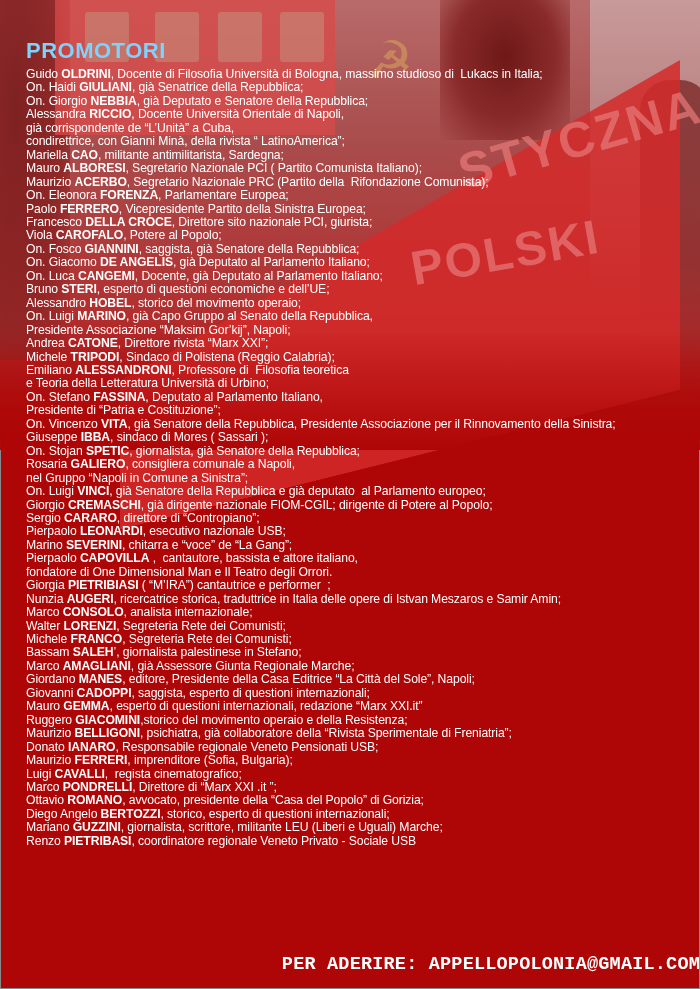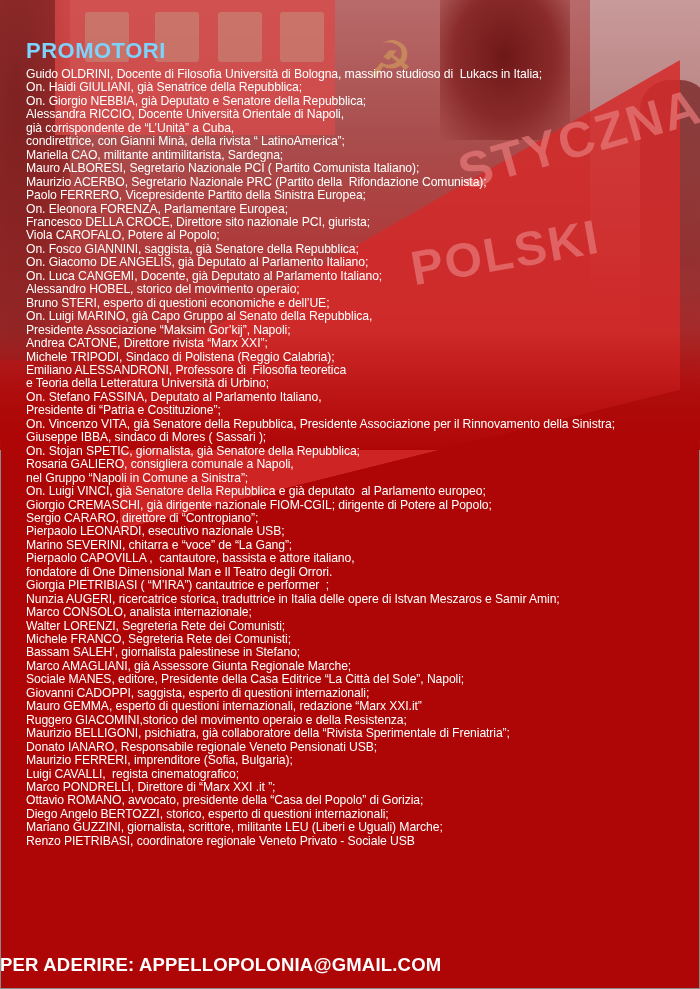--- a/index.html
+++ b/index.html
@@ -70,26 +70,26 @@
     .title {
       font-family: "Liberation Sans", sans-serif;
       font-weight: bold; color: #7dd3fc; font-size: 22px; line-height: 30px;
       letter-spacing: 0.5px; margin: 0 0 2px 0;
     }
     .list { list-style: none; margin: 0; padding: 0; }
     .entry {
       color: #ffffff; font-size: 12.2px; line-height: 13.45px;
       white-space: pre; letter-spacing: -0.1px;
     }
-    .entry .surname { font-weight: normal; }
+    .entry .surname { font-weight: bold; }
     .footer {
       position: absolute; left: 0; right: 0; top: 954px;
-      text-align: left; color: #ffffff; font-weight: bold;
+      text-align: right; color: #ffffff; font-weight: bold;
       font-size: 18.5px; letter-spacing: 0.2px;
-      font-family: Liberation Sans, sans-serif;
+      font-family: Liberation Mono, monospace;
     }
   </style>
 </head>
 <body>
 
 <div class="poster">
   <div class="bg">
     <div class="bg-sky"></div>
     <div class="bg-building"></div>
     <div class="bg-tree-left"></div>
@@ -112,29 +112,29 @@
     <ul class="list" id="promoter-list">
         <li class="entry"><span>Guido </span><span class="surname">OLDRINI</span><span>, Docente di Filosofia Università di Bologna, massimo studioso di  Lukacs in Italia;</span></li>
         <li class="entry"><span>On. Haidi </span><span class="surname">GIULIANI</span><span>, già Senatrice della Repubblica;</span></li>
         <li class="entry"><span>On. Giorgio </span><span class="surname">NEBBIA</span><span>, già Deputato e Senatore della Repubblica;</span></li>
         <li class="entry"><span>Alessandra </span><span class="surname">RICCIO</span><span>, Docente Università Orientale di Napoli,
 già corrispondente de “L’Unità” a Cuba,
 condirettrice, con Gianni Minà, della rivista “ LatinoAmerica”;</span></li>
         <li class="entry"><span>Mariella </span><span class="surname">CAO</span><span>, militante antimilitarista, Sardegna;</span></li>
         <li class="entry"><span>Mauro </span><span class="surname">ALBORESI</span><span>, Segretario Nazionale PCI ( Partito Comunista Italiano);</span></li>
         <li class="entry"><span>Maurizio </span><span class="surname">ACERBO</span><span>, Segretario Nazionale PRC (Partito della  Rifondazione Comunista);</span></li>
+        <li class="entry"><span>On. Eleonora </span><span class="surname">FORENZA</span><span>, Parlamentare Europea;</span></li>
         <li class="entry"><span>Paolo </span><span class="surname">FERRERO</span><span>, Vicepresidente Partito della Sinistra Europea;</span></li>
-        <li class="entry"><span>On. Eleonora </span><span class="surname">FORENZA</span><span>, Parlamentare Europea;</span></li>
         <li class="entry"><span>Francesco </span><span class="surname">DELLA CROCE</span><span>, Direttore sito nazionale PCI, giurista;</span></li>
         <li class="entry"><span>Viola </span><span class="surname">CAROFALO</span><span>, Potere al Popolo;</span></li>
         <li class="entry"><span>On. Fosco </span><span class="surname">GIANNINI</span><span>, saggista, già Senatore della Repubblica;</span></li>
         <li class="entry"><span>On. Giacomo </span><span class="surname">DE ANGELIS</span><span>, già Deputato al Parlamento Italiano;</span></li>
         <li class="entry"><span>On. Luca </span><span class="surname">CANGEMI</span><span>, Docente, già Deputato al Parlamento Italiano;</span></li>
+        <li class="entry"><span>Bruno </span><span class="surname">STERI</span><span>, esperto di questioni economiche e dell’UE;</span></li>
         <li class="entry"><span>Alessandro </span><span class="surname">HOBEL</span><span>, storico del movimento operaio;</span></li>
-        <li class="entry"><span>Bruno </span><span class="surname">STERI</span><span>, esperto di questioni economiche e dell’UE;</span></li>
         <li class="entry"><span>On. Luigi </span><span class="surname">MARINO</span><span>, già Capo Gruppo al Senato della Repubblica,
 Presidente Associazione “Maksim Gor’kij”, Napoli;</span></li>
         <li class="entry"><span>Andrea </span><span class="surname">CATONE</span><span>, Direttore rivista “Marx XXI”;</span></li>
         <li class="entry"><span>Michele </span><span class="surname">TRIPODI</span><span>, Sindaco di Polistena (Reggio Calabria);</span></li>
         <li class="entry"><span>Emiliano </span><span class="surname">ALESSANDRONI</span><span>, Professore di  Filosofia teoretica
 e Teoria della Letteratura Università di Urbino;</span></li>
         <li class="entry"><span>On. Stefano </span><span class="surname">FASSINA</span><span>, Deputato al Parlamento Italiano,
 Presidente di “Patria e Costituzione”;</span></li>
         <li class="entry"><span>On. Vincenzo </span><span class="surname">VITA</span><span>, già Senatore della Repubblica, Presidente Associazione per il Rinnovamento della Sinistra;</span></li>
         <li class="entry"><span>Giuseppe </span><span class="surname">IBBA</span><span>, sindaco di Mores ( Sassari );</span></li>
@@ -148,21 +148,21 @@
         <li class="entry"><span>Marino </span><span class="surname">SEVERINI</span><span>, chitarra e “voce” de “La Gang”;</span></li>
         <li class="entry"><span>Pierpaolo </span><span class="surname">CAPOVILLA</span><span> ,  cantautore, bassista e attore italiano,
 fondatore di One Dimensional Man e Il Teatro degli Orrori.</span></li>
         <li class="entry"><span>Giorgia </span><span class="surname">PIETRIBIASI</span><span> ( “M’IRA”) cantautrice e performer  ;</span></li>
         <li class="entry"><span>Nunzia </span><span class="surname">AUGERI</span><span>, ricercatrice storica, traduttrice in Italia delle opere di Istvan Meszaros e Samir Amin;</span></li>
         <li class="entry"><span>Marco </span><span class="surname">CONSOLO</span><span>, analista internazionale;</span></li>
         <li class="entry"><span>Walter </span><span class="surname">LORENZI</span><span>, Segreteria Rete dei Comunisti;</span></li>
         <li class="entry"><span>Michele </span><span class="surname">FRANCO</span><span>, Segreteria Rete dei Comunisti;</span></li>
         <li class="entry"><span>Bassam </span><span class="surname">SALEH</span><span>’, giornalista palestinese in Stefano;</span></li>
         <li class="entry"><span>Marco </span><span class="surname">AMAGLIANI</span><span>, già Assessore Giunta Regionale Marche;</span></li>
-        <li class="entry"><span>Sociale </span><span class="surname">MANES</span><span>, editore, Presidente della Casa Editrice “La Città del Sole”, Napoli;</span></li>
+        <li class="entry"><span>Giordano </span><span class="surname">MANES</span><span>, editore, Presidente della Casa Editrice “La Città del Sole”, Napoli;</span></li>
         <li class="entry"><span>Giovanni </span><span class="surname">CADOPPI</span><span>, saggista, esperto di questioni internazionali;</span></li>
         <li class="entry"><span>Mauro </span><span class="surname">GEMMA</span><span>, esperto di questioni internazionali, redazione “Marx XXI.it”</span></li>
         <li class="entry"><span>Ruggero </span><span class="surname">GIACOMINI</span><span>,storico del movimento operaio e della Resistenza;</span></li>
         <li class="entry"><span>Maurizio </span><span class="surname">BELLIGONI</span><span>, psichiatra, già collaboratore della “Rivista Sperimentale di Freniatria”;</span></li>
         <li class="entry"><span>Donato </span><span class="surname">IANARO</span><span>, Responsabile regionale Veneto Pensionati USB;</span></li>
         <li class="entry"><span>Maurizio </span><span class="surname">FERRERI</span><span>, imprenditore (Sofia, Bulgaria);</span></li>
         <li class="entry"><span>Luigi </span><span class="surname">CAVALLI</span><span>,  regista cinematografico;</span></li>
         <li class="entry"><span>Marco </span><span class="surname">PONDRELLI</span><span>, Direttore di “Marx XXI .it ”;</span></li>
         <li class="entry"><span>Ottavio </span><span class="surname">ROMANO</span><span>, avvocato, presidente della “Casa del Popolo” di Gorizia;</span></li>
         <li class="entry"><span>Diego Angelo </span><span class="surname">BERTOZZI</span><span>, storico, esperto di questioni internazionali;</span></li>

